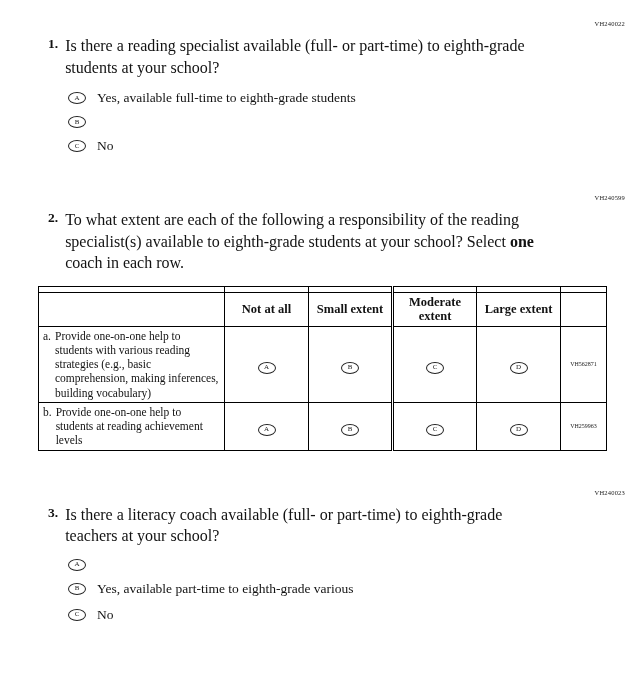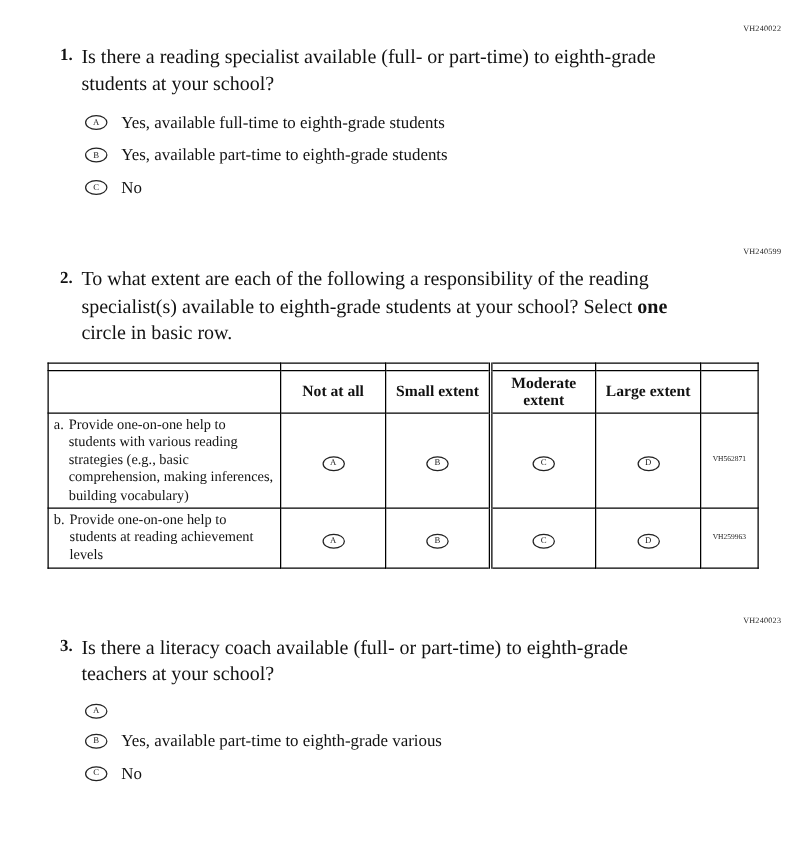--- a/index.html
+++ b/index.html
@@ -85,37 +85,36 @@
       <div class="option">
         <span class="oval">
             <span>A</span>
           </span>
         <span class="olabel">Yes, available full-time to eighth-grade students</span>
       </div>
       <div class="option">
         <span class="oval">
             <span>B</span>
           </span>
-        <span class="olabel">Yes, available part-time to eighth-grade students</span>
       </div>
       <div class="option">
         <span class="oval">
             <span>C</span>
           </span>
         <span class="olabel">No</span>
       </div>
     </div>
   </div>
 
   <div class="code-label gap-q2">VH240599</div>
 
   <div class="question">
     <div class="qline">
       <span class="qnum">2.</span>
-      <div class="qtext"><span>To what extent are each of the following a responsibility of the reading specialist(s) available to eighth-grade students at your school? Select </span><b>one</b><span> circle in basic row.</span></div>
+      <div class="qtext"><span>To what extent are each of the following a responsibility of the reading specialist(s) available to eighth-grade students at your school? Select </span><b>one</b><span> coach in each row.</span></div>
     </div>
   </div>
 
   <table class="qtable">
     <colgroup>
       <col class="col-label">
         <col class="col-extent">
         <col class="col-extent">
         <col class="col-extent">
         <col class="col-extent">

